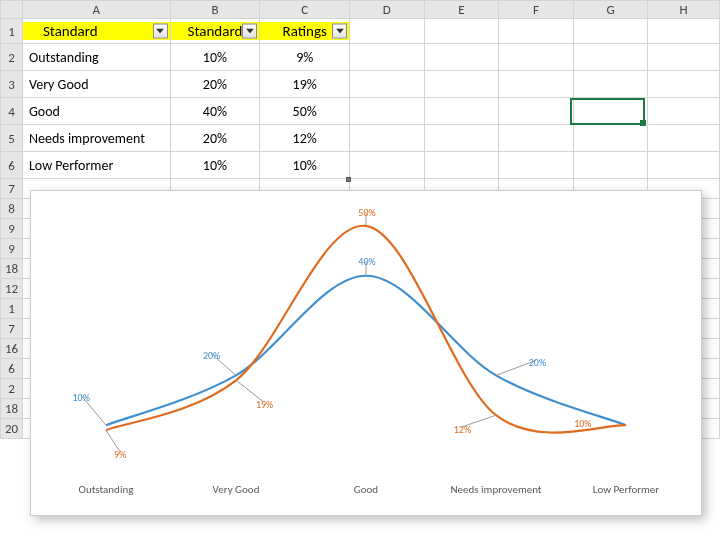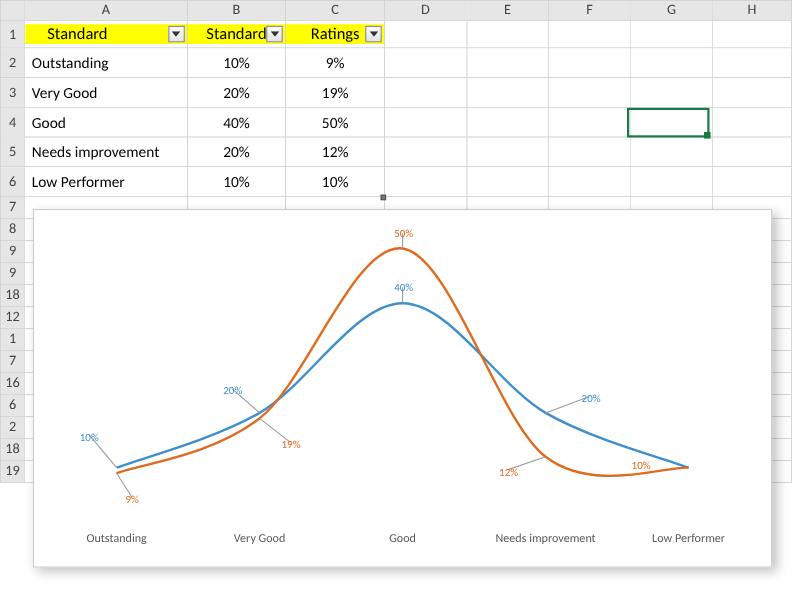--- a/index.html
+++ b/index.html
@@ -443,21 +443,21 @@
         <td></td>
         <td></td>
         <td></td>
         <td></td>
         <td></td>
         <td></td>
         <td></td>
         <td></td>
       </tr>
   <tr style="height:20px">
-        <th class="rowhead">19</th>
+        <th class="rowhead">20</th>
         <td></td>
         <td></td>
         <td></td>
         <td></td>
         <td></td>
         <td></td>
         <td></td>
         <td></td>
       </tr>
 </tbody>

